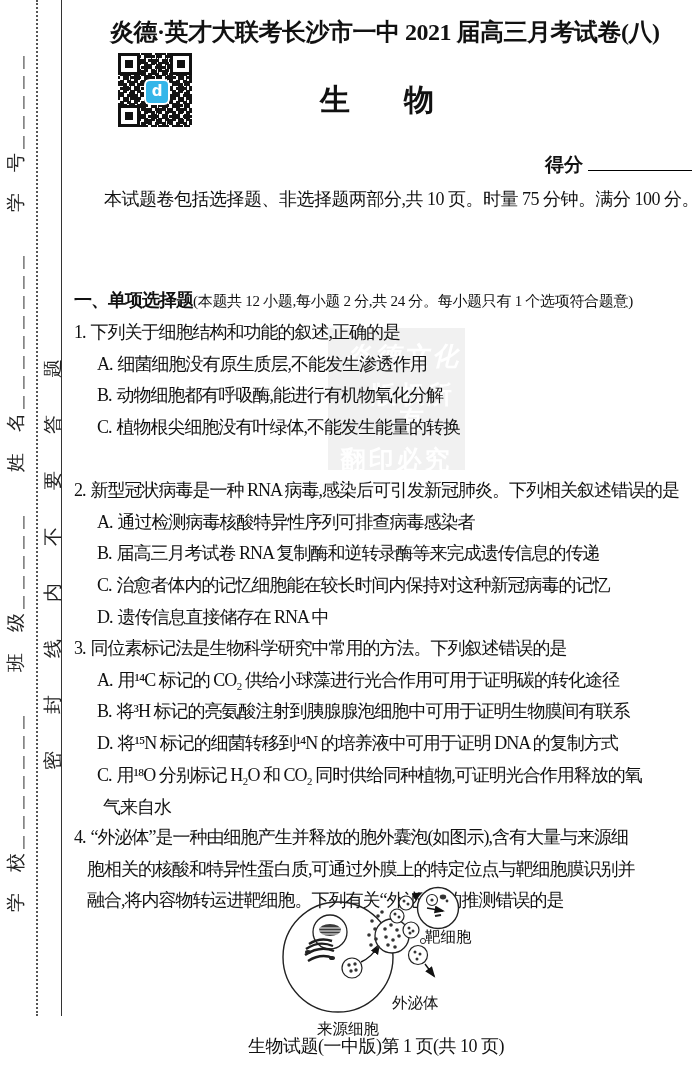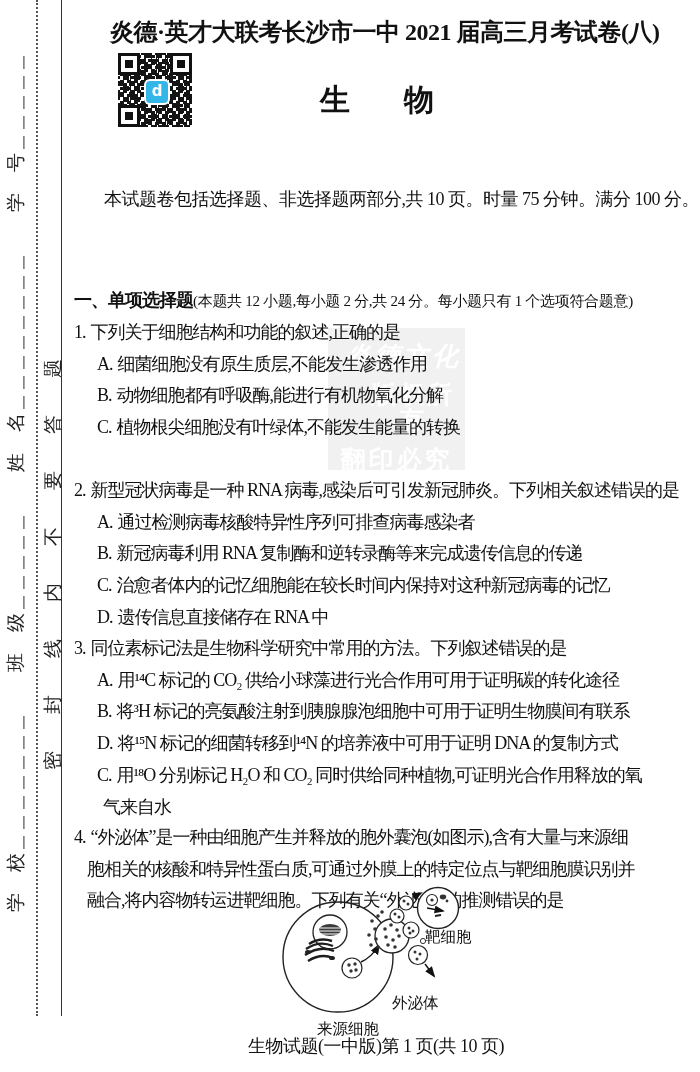--- a/index.html
+++ b/index.html
@@ -92,40 +92,44 @@
         <i></i>
       </span>
     <span class="finder f-bl">
         <i></i>
       </span>
     <span class="logo">d</span>
   </div>
 
   <div class="subject">生　物</div>
 
+  <div class="score">
+    <span>得分</span>
+    <span class="blank"></span>
+  </div>
 
   <div class="notice">本试题卷包括选择题、非选择题两部分,共 10 页。时量 75 分钟。满分 100 分。</div>
 
   <div class="body-col">
 
     <div class="blk sec-head">
       <span class="sec-lead">一、单项选择题</span><span class="sec-rest">(本题共 12 小题,每小题 2 分,共 24 分。每小题只有 1 个选项符合题意)</span>
     </div>
 
     <div class="blk q1">
       <p class="stem nowrap"><span class="qnum">1.</span><span>下列关于细胞结构和功能的叙述,正确的是</span></p>
       <p class="opt nowrap"><span class="olab">A.</span><span>细菌细胞没有原生质层,不能发生渗透作用</span></p>
       <p class="opt nowrap"><span class="olab">B.</span><span>动物细胞都有呼吸酶,能进行有机物氧化分解</span></p>
       <p class="opt nowrap"><span class="olab">C.</span><span>植物根尖细胞没有叶绿体,不能发生能量的转换</span></p>
     </div>
 
     <div class="blk q2">
       <p class="stem nowrap"><span class="qnum">2.</span><span>新型冠状病毒是一种 RNA 病毒,感染后可引发新冠肺炎。下列相关叙述错误的是</span></p>
       <p class="opt nowrap"><span class="olab">A.</span><span>通过检测病毒核酸特异性序列可排查病毒感染者</span></p>
-      <p class="opt nowrap"><span class="olab">B.</span><span>新冠病毒利用 RNA 复制酶和逆转录酶等来完成遗传信息的传递</span></p>
+      <p class="opt nowrap"><span class="olab">B.</span><span>届高三月考试卷 RNA 复制酶和逆转录酶等来完成遗传信息的传递</span></p>
       <p class="opt nowrap"><span class="olab">C.</span><span>治愈者体内的记忆细胞能在较长时间内保持对这种新冠病毒的记忆</span></p>
       <p class="opt nowrap"><span class="olab">D.</span><span>遗传信息直接储存在 RNA 中</span></p>
     </div>
 
     <div class="blk q3">
       <p class="stem nowrap"><span class="qnum">3.</span><span>同位素标记法是生物科学研究中常用的方法。下列叙述错误的是</span></p>
       <p class="opt nowrap"><span class="olab">A.</span><span>用¹⁴C 标记的 CO₂ 供给小球藻进行光合作用可用于证明碳的转化途径</span></p>
       <p class="opt nowrap"><span class="olab">B.</span><span>将³H 标记的亮氨酸注射到胰腺腺泡细胞中可用于证明生物膜间有联系</span></p>
       <p class="opt nowrap"><span class="olab">D.</span><span>将¹⁵N 标记的细菌转移到¹⁴N 的培养液中可用于证明 DNA 的复制方式</span></p>
       <p class="opt wrap2"><span class="olab">C.</span><span>用¹⁸O 分别标记 H₂O 和 CO₂ 同时供给同种植物,可证明光合作用释放的氧气来自水</span></p>

